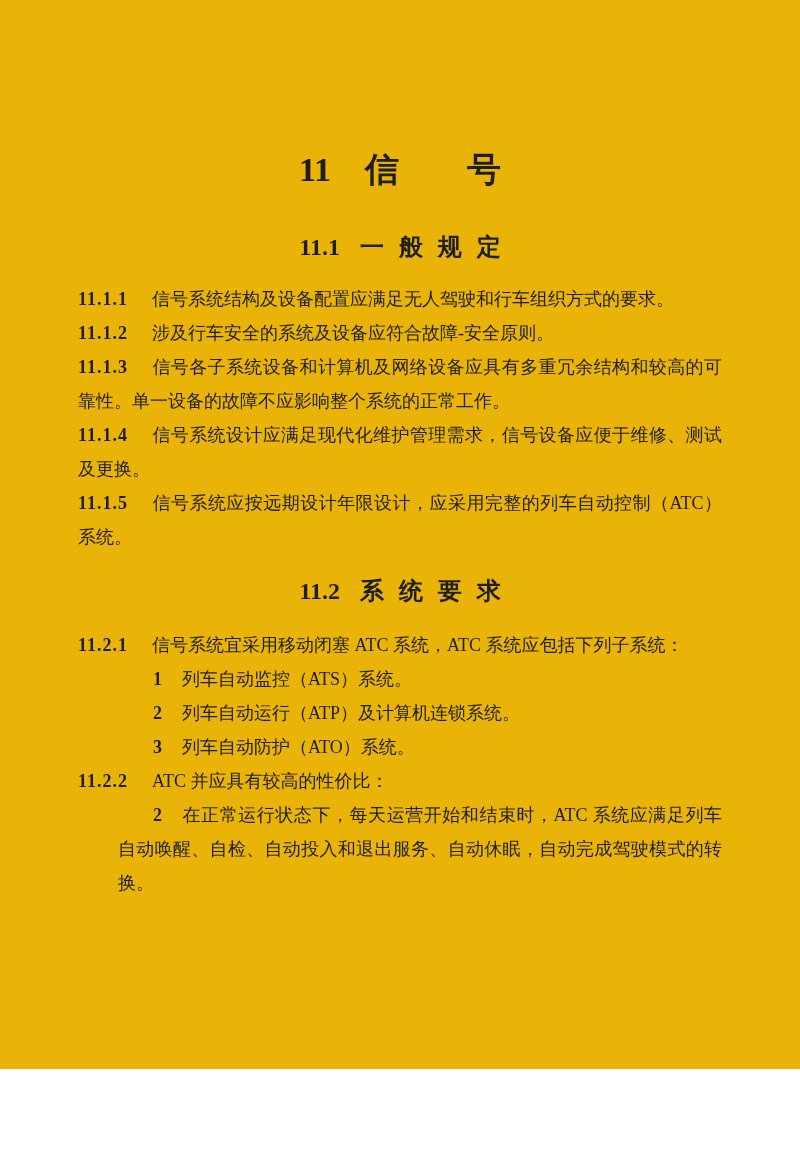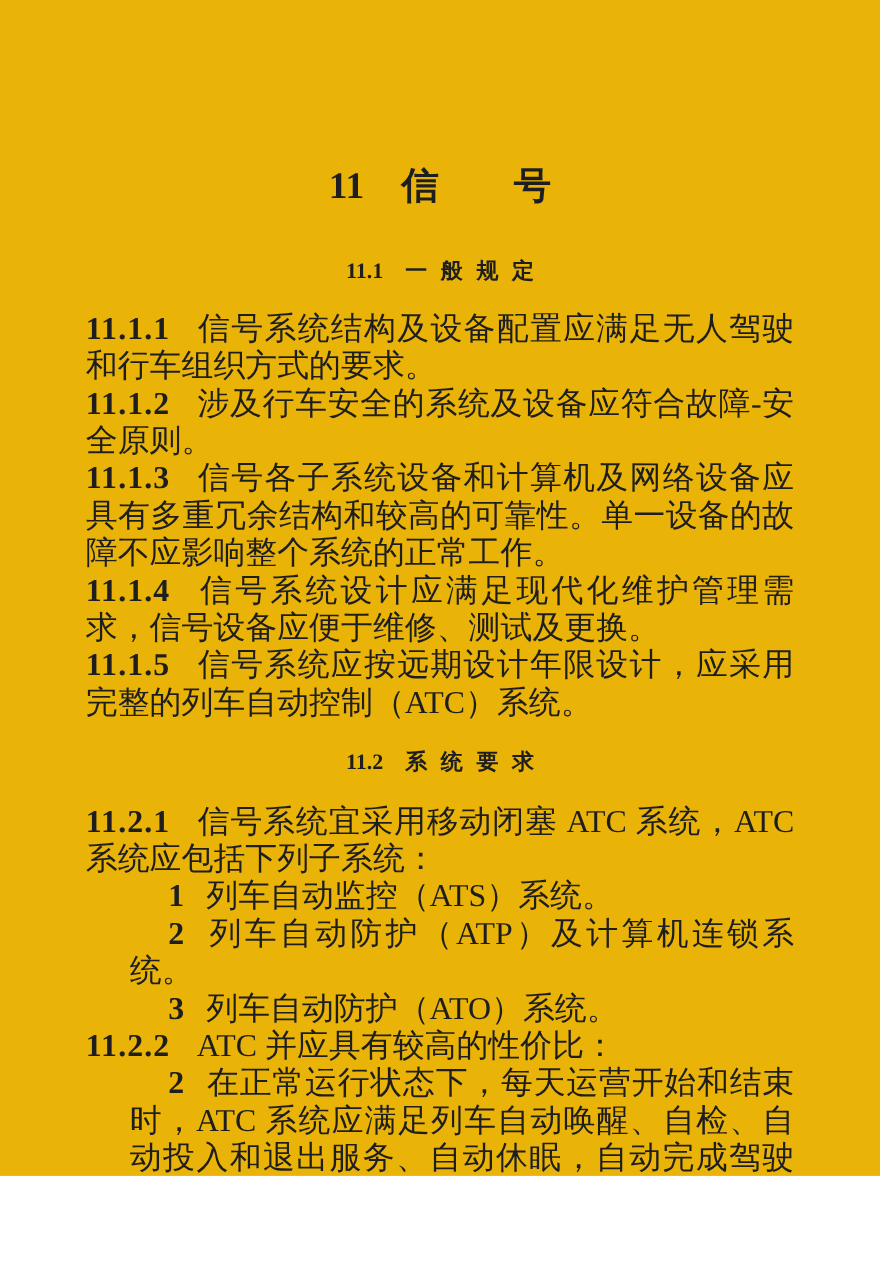--- a/index.html
+++ b/index.html
@@ -24,37 +24,37 @@
     text-align: center;
     white-space: nowrap;
   }
   .chapter-title-text {
     margin-left: 34px;
     letter-spacing: 2em;
     margin-right: -2em;
   }
 
   h2.section-heading {
-    font-size: 20px;
+    font-size: 24px;
     line-height: 38px;
     font-weight: bold;
     text-align: center;
     white-space: nowrap;
   }
   h2.section-heading.first  { margin: 38px 0 16px 0; }
   h2.section-heading.second { margin: 18px 0 18px 0; }
   .section-title-text {
     margin-left: 20px;
     letter-spacing: 0.62em;
     margin-right: -0.62em;
   }
 
   p.clause, p.item {
     margin: 0;
-    font-size: 29px;
+    font-size: 18px;
     line-height: 34px;
     text-align: justify;
   }
   p.item { text-indent: 35px; margin-left: 40px; }
 
   .clause-num {
     font-weight: bold;
     letter-spacing: 1px;
     padding-right: 24px;
   }
@@ -91,21 +91,21 @@
     <p class="clause"><span class="clause-num">11.1.4</span><span>信号系统设计应满足现代化维护管理需求，信号设备应便于维修、测试及更换。</span></p>
 
     <p class="clause"><span class="clause-num">11.1.5</span><span>信号系统应按远期设计年限设计，应采用完整的列车自动控制（ATC）系统。</span></p>
 
     <h2 class="section-heading second"><span>11.2</span><span class="section-title-text">系统要求</span></h2>
 
     <p class="clause"><span class="clause-num">11.2.1</span><span>信号系统宜采用移动闭塞 ATC 系统，ATC 系统应包括下列子系统：</span></p>
 
     <p class="item"><span class="item-num">1</span><span>列车自动监控（ATS）系统。</span></p>
 
-    <p class="item"><span class="item-num">2</span><span>列车自动防护（ATP）及计算机连锁系统。</span></p>
+    <p class="item"><span class="item-num">2</span><span>列车自动运行（ATP）及计算机连锁系统。</span></p>
 
     <p class="item"><span class="item-num">3</span><span>列车自动防护（ATO）系统。</span></p>
 
     <p class="clause"><span class="clause-num">11.2.2</span><span>ATC 并应具有较高的性价比：</span></p>
 
 
     <p class="item"><span class="item-num">2</span><span>在正常运行状态下，每天运营开始和结束时，ATC 系统应满足列车自动唤醒、自检、自动投入和退出服务、自动休眠，自动完成驾驶模式的转换。</span></p>
 
 
   </div>

